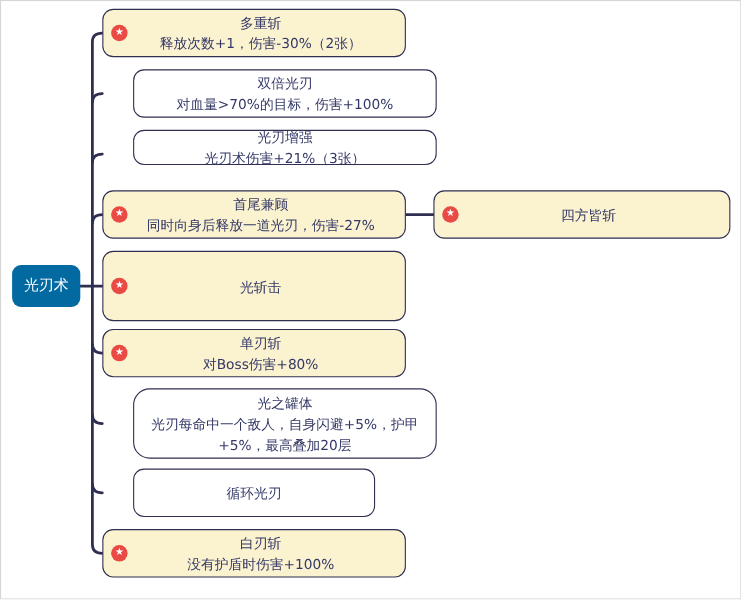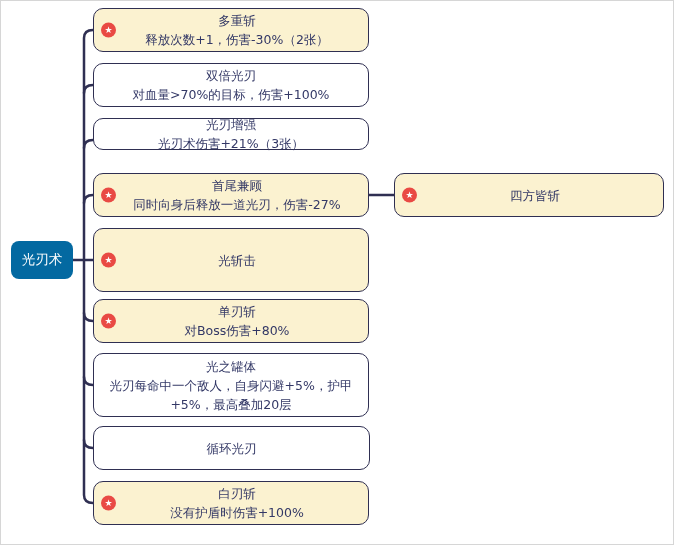--- a/index.html
+++ b/index.html
@@ -28,21 +28,21 @@
     flex-direction: column;
     justify-content: center;
     align-items: center;
     text-align: center;
     color: #333866;
     font-size: 12.5px;
     line-height: 19px;
     padding: 2px 14px 2px 26px;
     cursor: default;
   }
-  .node.plain { background: #ffffff; padding: 2px 14px; }
+  .node.plain { background: #ffffff; padding: 2px 14px; margin-left: 28px; }
   .node.highlight { background: #FBF2D0; }
   .node-title { white-space: nowrap; }
   .node-desc { }
   .star-badge {
     position: absolute;
     left: 7px;
     top: 50%;
     transform: translateY(-50%);
     width: 15px;
     height: 15px;
@@ -67,22 +67,22 @@
     justify-content: center;
     cursor: default;
   }
   
   .n0 { left:92px; top:7px;   width:276px; height:44px; }
   .n1 { left:92px; top:62px;  width:276px; height:44px; }
   .n2 { left:92px; top:117px; width:276px; height:32px; }
   .n3 { left:92px; top:172px; width:276px; height:44px; }
   .n4 { left:92px; top:227px; width:276px; height:64px; }
   .n5 { left:92px; top:298px; width:276px; height:44px; }
-  .n6 { left:92px; top:352px; width:276px; height:64px; }
-  .n7 { left:92px; top:425px; width:277px; height:44px; }
+  .n6 { left:92px; top:352px; width:276px; height:64px;border-radius:15px; }
+  .n7 { left:92px; top:425px; width:220px; height:44px; }
   .n8 { left:92px; top:480px; width:276px; height:44px; }
   .nc { left:393px; top:172px; width:270px; height:44px; }
 </style>
 </head>
 <body>
 
 <div class="canvas">
 
   <svg class="connectors" viewBox="0 0 674 545" xmlns="http://www.w3.org/2000/svg">
     <g fill="none" stroke="#2F2F52" stroke-width="2.5" stroke-linecap="round">

